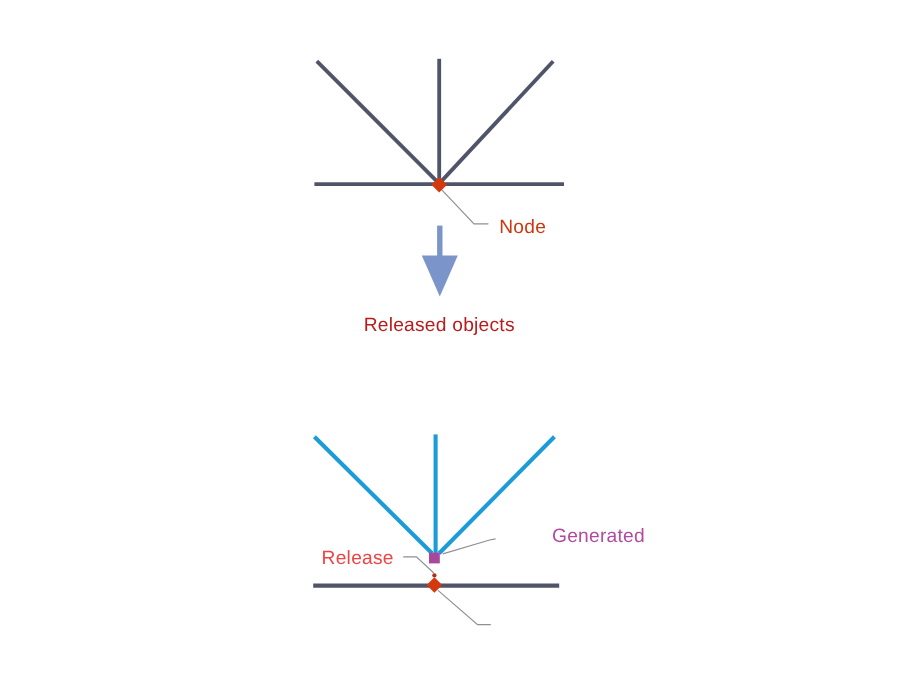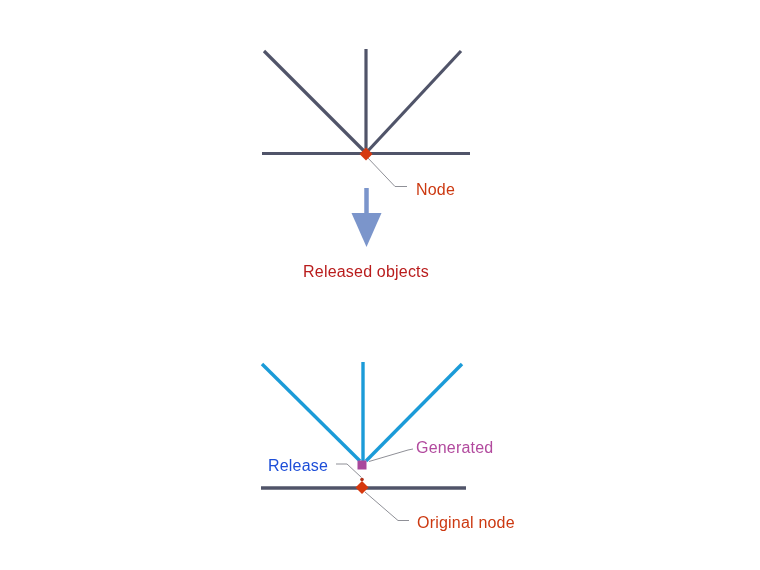--- a/index.html
+++ b/index.html
@@ -28,20 +28,21 @@
     font-size: 16px;
     line-height: 19px;
     letter-spacing: 0.2px;
     white-space: nowrap;
   }
   .label-centered {
     transform: translateX(-50%);
   }
   .two-line {
     line-height: 20px;
+    margin-left: 44px;
   }
 </style>
 </head>
 <body>
 
 <div class="canvas">
 
   <svg class="diagram-svg" width="760" height="570" viewBox="0 0 760 570">
 
     <g>
@@ -69,21 +70,20 @@
       <circle cx="362" cy="479.5" r="1.8" fill="#b03018"></circle>
       <rect x="357.5" y="460.5" width="9" height="9" fill="#a8489c"></rect>
       <path d="M362 481 L368.5 487.5 L362 494 L355.5 487.5 Z" fill="#d6380e"></path>
     </g>
   </svg>
 
   <div class="label" style="left: 416px; top: 180px; color: rgb(204, 57, 17);">Node</div>
 
   <div class="label label-centered" style="left: 366px; top: 262px; color: #b91c1c;">Released objects</div>
 
-  <div class="label" style="left: 268px; top: 456px; color: #1d4ed8;">Release</div>
+  <div class="label" style="left: 268px; top: 456px; color: #ef4444;">Release</div>
 
   <div class="label two-line" style="left: 416px; top: 438px; color: rgb(178, 74, 158);">
     <div>Generated</div>
   </div>
 
-  <div class="label" style="left: 417px; top: 513px; color: rgb(204, 57, 17);">Original node</div>
 
 </div>
 
 </body></html>

